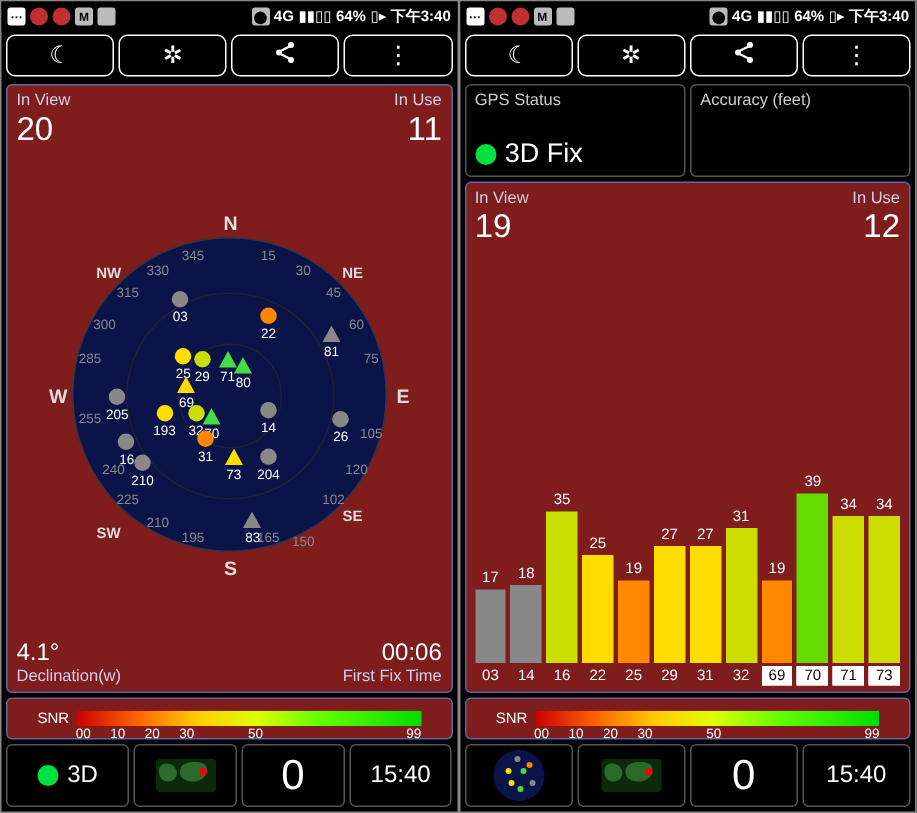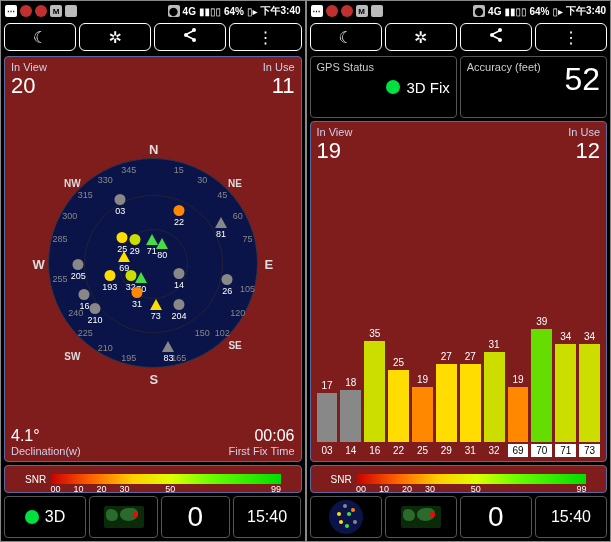--- a/index.html
+++ b/index.html
@@ -71,21 +71,21 @@
   .sat { position:absolute; transform:translate(-50%,-50%); font-size:9px; color:#fff; text-align:center;}
   .sat .dot { width:11px; height:11px; border-radius:50%; margin:0 auto 1px;}
   .sat .tri { width:0; height:0; border-left:6px solid transparent; border-right:6px solid transparent; margin:0 auto 1px;}
   .c-gray .dot{background:#888;} .c-gray .tri{border-bottom:11px solid #888;}
   .c-yellow .dot{background:#ffdd00;} .c-yellow .tri{border-bottom:11px solid #ffdd00;}
   .c-ygreen .dot{background:#ccdd00;} .c-green .tri{border-bottom:11px solid #44dd44;}
   .c-orange .dot{background:#ff8800;}
   .panel-bot-row { display:flex; justify-content:space-between; align-items:flex-end;}
   
   .status-row { display:flex; gap:3px; height:62px;}
-  .status-box { flex:1; background:#000; border:1px solid #555; border-radius:4px; color:#fff; padding:4px 6px; display:flex; flex-direction:row; justify-content:space-between;}
+  .status-box { flex:1; background:#000; border:1px solid #555; border-radius:4px; color:#fff; padding:4px 6px; display:flex; flex-direction:column; justify-content:space-between;}
   .status-box .hdr { font-size:11px; color:#ccc;}
   .status-box .val-row { display:flex; align-items:center; gap:6px;}
   .status-box .bigval { font-size:32px; text-align:right;}
   .led { width:14px; height:14px; border-radius:50%; background:#00e040;}
   
   .bars-panel { flex:1; padding:4px 6px; color:#fff; display:flex; flex-direction:column;}
   .bars-area { flex:1; display:flex; align-items:flex-end; gap:3px; padding-top:14px;}
   .bar-col { flex:1; display:flex; flex-direction:column; align-items:center;}
   .bar-val { font-size:10px; color:#fff; margin-bottom:2px;}
   .bar { width:100%; }
@@ -182,21 +182,21 @@
             <span class="card-lbl" style="left: -10px; top: 105px; font-size: 13px;">W</span>
             <span class="card-lbl" style="left: 23.6827px; top: 23.6827px; font-size: 10px;">NW</span>
             <span class="tick-lbl" style="left: 130.105px; top: 11.3052px;">15</span>
             <span class="tick-lbl" style="left: 153.5px; top: 20.9955px;">30</span>
             <span class="tick-lbl" style="left: 173.589px; top: 36.4106px;">45</span>
             <span class="tick-lbl" style="left: 189.004px; top: 56.5px;">60</span>
             <span class="tick-lbl" style="left: 198.695px; top: 79.8946px;">75</span>
             <span class="tick-lbl" style="left: 198.695px; top: 130.105px;">105</span>
             <span class="tick-lbl" style="left: 189.004px; top: 153.5px;">120</span>
             <span class="tick-lbl" style="left: 173.589px; top: 173.589px;">102</span>
-            <span class="tick-lbl" style="left: 153.5px; top: 174px;">150</span>
+            <span class="tick-lbl" style="left: 153.5px; top: 202px;">150</span>
             <span class="tick-lbl" style="left: 130.105px; top: 198.695px;">165</span>
             <span class="tick-lbl" style="left: 79.8946px; top: 198.695px;">195</span>
             <span class="tick-lbl" style="left: 56.5px; top: 189.004px;">210</span>
             <span class="tick-lbl" style="left: 36.4106px; top: 173.589px;">225</span>
             <span class="tick-lbl" style="left: 20.9955px; top: 153.5px; padding-left: 12px;">240</span>
             <span class="tick-lbl" style="left: 11.3052px; top: 120px;">255</span>
             <span class="tick-lbl" style="left: 11.3052px; top: 79.8946px;">285</span>
             <span class="tick-lbl" style="left: 20.9955px; top: 56.5px;">300</span>
             <span class="tick-lbl" style="left: 36.4106px; top: 36.4106px;">315</span>
             <span class="tick-lbl" style="left: 56.5px; top: 20.9955px;">330</span>
@@ -370,26 +370,25 @@
     <div class="tbtn">
         <span>⋮</span>
       </div>
   </div>
   <div class="main">
     <div class="status-row">
       <div class="status-box">
         <div class="hdr">GPS Status</div>
         <div class="val-row">
           <span class="led"></span>
-          <span style="font-size:15px">3D Fix</span>
+          <span style="font-size:18px">3D Fix</span>
         </div>
       </div>
       <div class="status-box">
         <div class="hdr">Accuracy (feet)</div>
-        <div class="bigval">52</div>
       </div>
     </div>
     <div class="panel bars-panel">
       <div class="panel-top-row">
         <div>
           <div class="small-lbl">In View</div>
           <div class="bignum">19</div>
         </div>
         <div style="text-align:right">
           <div class="small-lbl">In Use</div>

